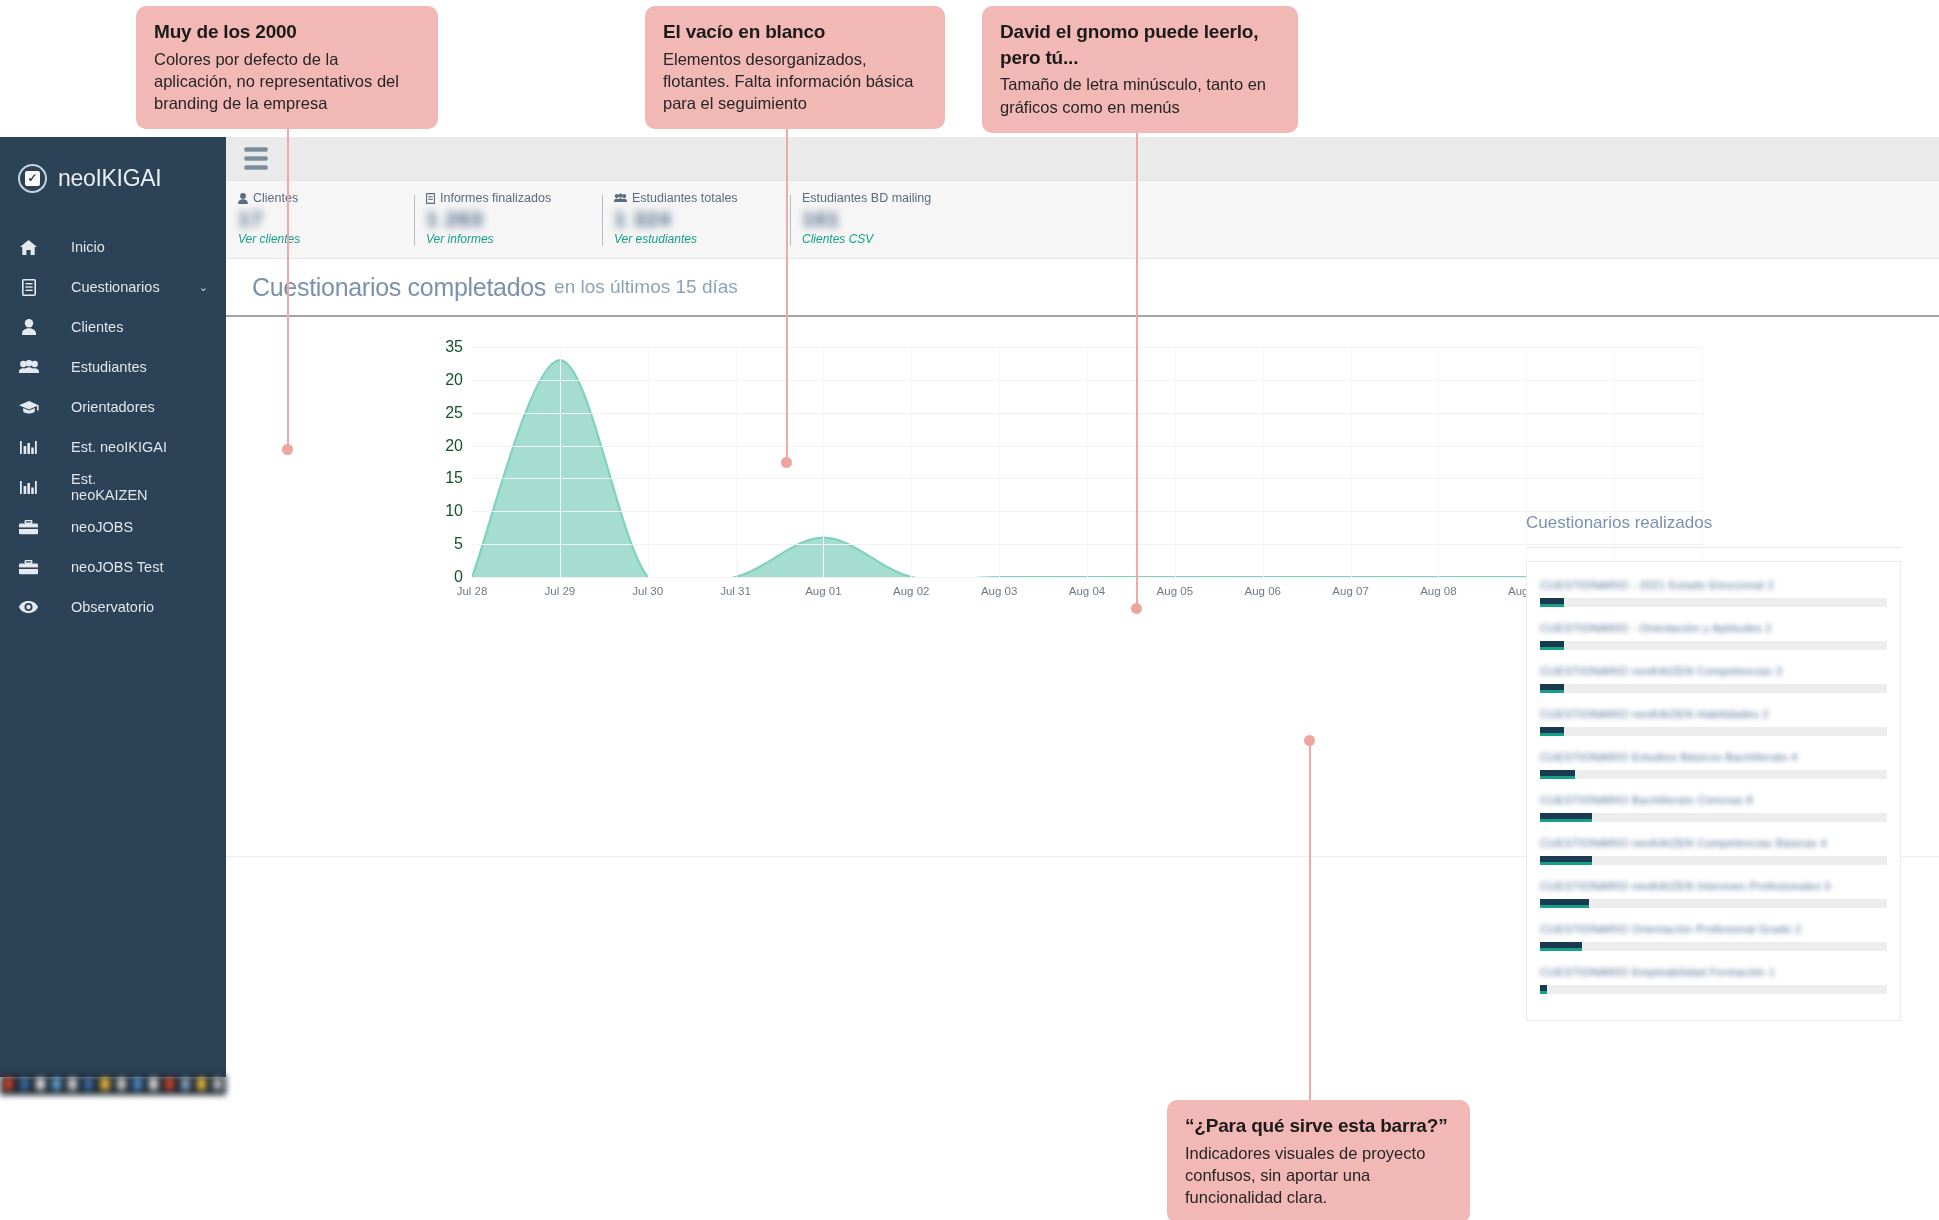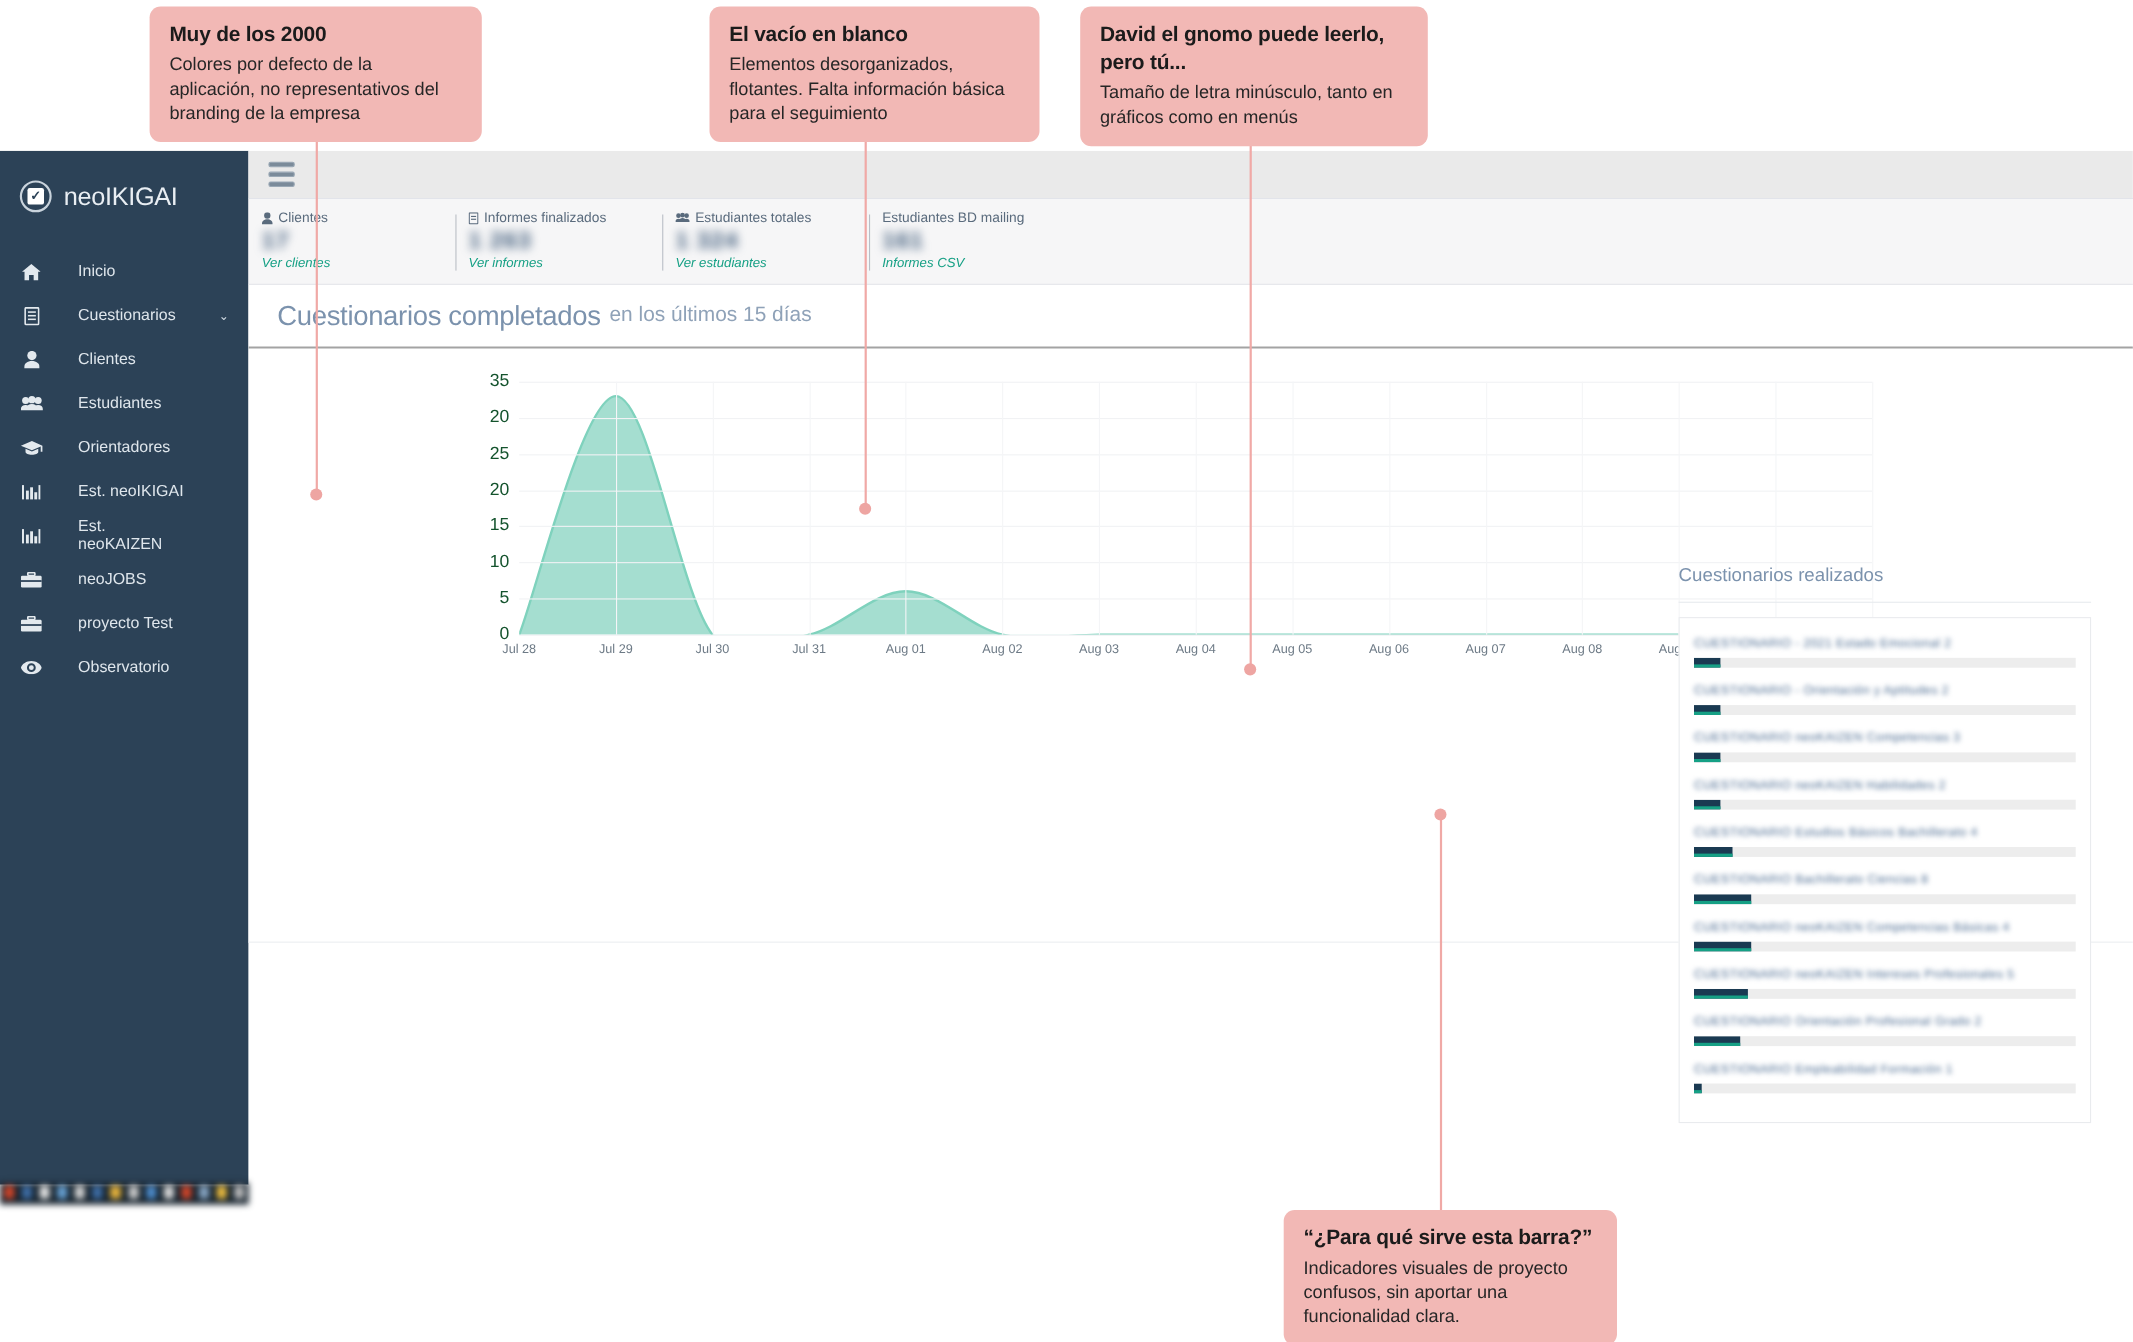--- a/index.html
+++ b/index.html
@@ -318,21 +318,21 @@
           <span class="nav-caret"></span>
         </div>
         <div class="nav-item">
           <span class="nav-ico">
               <svg width="19" height="15" viewBox="0 0 19 15">
                 <rect x="6.3" y="0.6" width="6.4" height="2.6" rx="0.8" fill="none" stroke="currentColor" stroke-width="1.5"></rect>
                 <rect x="0" y="3.4" width="19" height="10.8" rx="1.3" fill="currentColor"></rect>
                 <rect x="0" y="7.4" width="19" height="1.6" fill="#2c4257"></rect>
               </svg>
             </span>
-          <span>proyecto Test</span>
+          <span>neoJOBS Test</span>
           <span class="nav-caret"></span>
         </div>
         <div class="nav-item">
           <span class="nav-ico">
               <svg width="19" height="12" viewBox="0 0 19 12">
                 <path fill="currentColor" d="M9.5 0C5 0 1.2 2.6 0 6c1.2 3.4 5 6 9.5 6S17.8 9.4 19 6c-1.2-3.4-5-6-9.5-6zm0 10a4 4 0 110-8 4 4 0 010 8z"></path>
                 <circle cx="9.5" cy="6" r="2.2" fill="currentColor"></circle>
               </svg>
             </span>
           <span>Observatorio</span>
@@ -392,21 +392,21 @@
             <span>Estudiantes totales</span>
           </div>
           <div class="stat-value">1 324</div>
           <div class="stat-link">Ver estudiantes</div>
         </div>
         <div class="stat">
           <div class="stat-label">
             <span>Estudiantes BD mailing</span>
           </div>
           <div class="stat-value">161</div>
-          <div class="stat-link">Informes CSV</div>
+          <div class="stat-link">Clientes CSV</div>
         </div>
       </div>
 
       <div id="chart-head">
         <span class="t1">Cuestionarios completados</span>
         <span class="t2">en los últimos 15 días</span>
       </div>
 
       <div id="chart-wrap">
         <div id="chart-inner">

